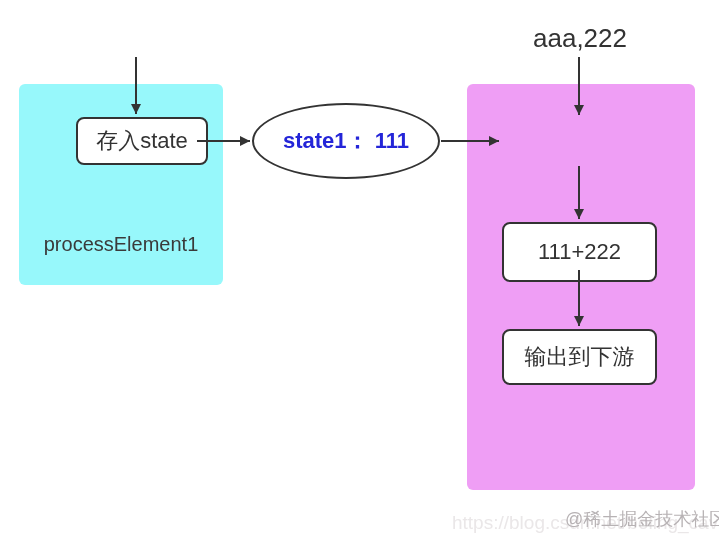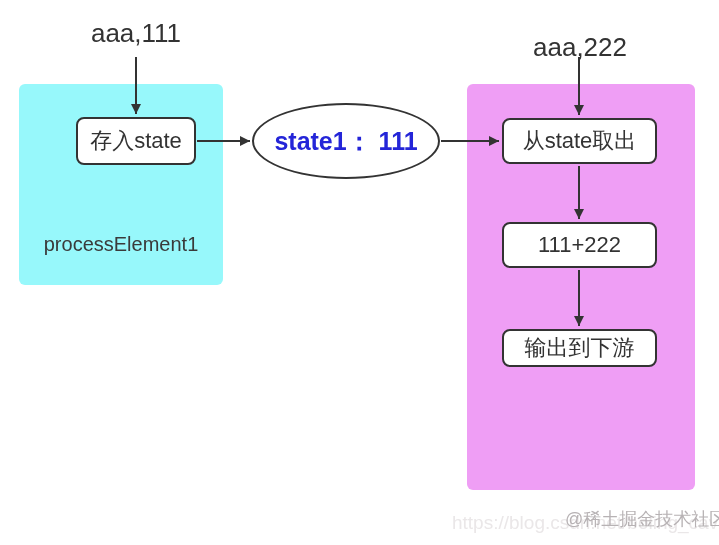--- a/index.html
+++ b/index.html
@@ -39,50 +39,50 @@
   .group1-label { left: 121px; top: 233px; }
   .group2-label { left: 581px; top: 442px; }
   .input-label {
     position: absolute;
     transform: translateX(-50%);
     font-size: 26px;
     color: #333333;
     white-space: nowrap;
   }
   .input-left  { left: 136px; top: 18px; }
-  .input-right { left: 580px; top: 32px; }
+  .input-right { left: 580px; top: 23px; }
   .node {
     position: absolute;
     box-sizing: border-box;
     background: #ffffff;
     border: 2px solid #333333;
     border-radius: 8px;
     display: flex;
     align-items: center;
     justify-content: center;
     font-size: 22px;
     color: #333333;
     white-space: nowrap;
   }
-  .node-store { left: 76px;  top: 117px; width: 120px; height: 48px; }
+  .node-store { left: 76px;  top: 117px; width: 132px; height: 48px; }
   .node-fetch { left: 502px; top: 118px; width: 155px; height: 46px; }
-  .node-sum   { left: 502px; top: 222px; width: 155px; height: 46px; }
-  .node-out   { left: 502px; top: 329px; width: 155px; height: 38px; }
+  .node-sum   { left: 502px; top: 222px; width: 155px; height: 60px; }
+  .node-out   { left: 502px; top: 329px; width: 155px; height: 56px; }
   .state-ellipse {
     position: absolute;
     left: 252px; top: 103px;
     width: 188px; height: 76px;
     box-sizing: border-box;
     background: #ffffff;
     border: 2px solid #333333;
     border-radius: 50%;
     display: flex;
     align-items: center;
     justify-content: center;
-    font-size: 25px;
+    font-size: 22px;
     font-weight: bold;
     color: #2425d8;
     white-space: nowrap;
   }
   .arrows {
     position: absolute;
     left: 0; top: 0;
     width: 719px; height: 545px;
     pointer-events: none;
   }
@@ -104,28 +104,26 @@
 </head>
 <body>
 
 <div class="canvas">
 
   <div class="group-rect group1-rect"></div>
   <div class="group-rect group2-rect"></div>
 
   <div class="watermark-url">https://blog.csdn.net/boling_cavalry</div>
 
-  <div class="input-label input-left">aaa,111</div>
   <div class="input-label input-right">aaa,222</div>
 
   <div class="node node-store">存入state</div>
 
   <div class="state-ellipse">state1： 111</div>
 
-  <div class="node node-fetch">从state取出</div>
   <div class="node node-sum">111+222</div>
   <div class="node node-out">输出到下游</div>
 
   <div class="group-label group1-label">processElement1</div>
 
   <svg class="arrows" viewBox="0 0 719 545" xmlns="http://www.w3.org/2000/svg">
     <defs>
       <marker id="arrowhead" markerUnits="userSpaceOnUse" markerWidth="11" markerHeight="11" refX="10" refY="5" orient="auto">
         <path d="M0,0 L10,5 L0,10 Z" fill="#333333"></path>
       </marker>

